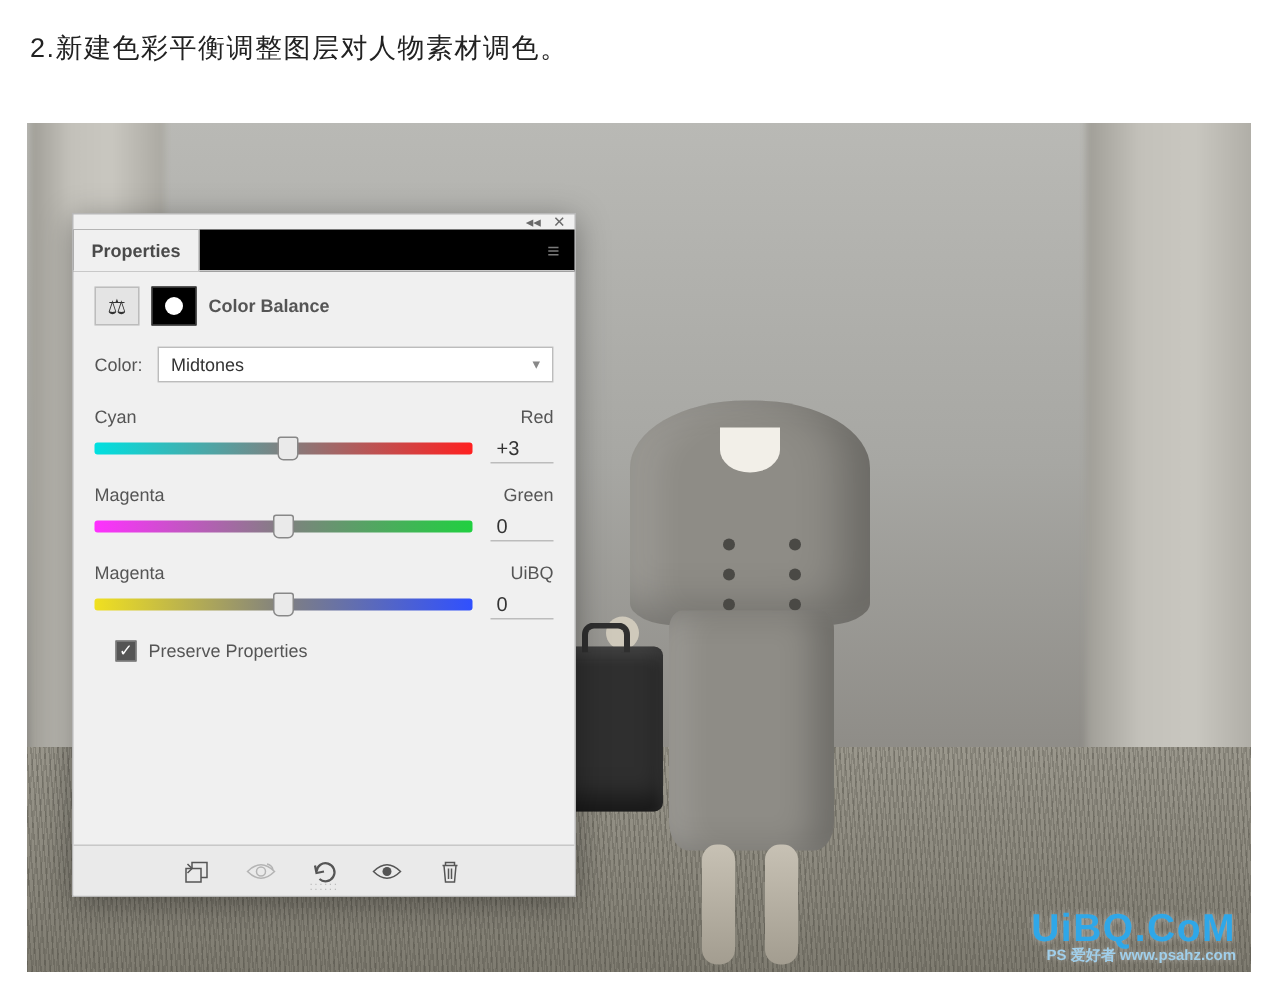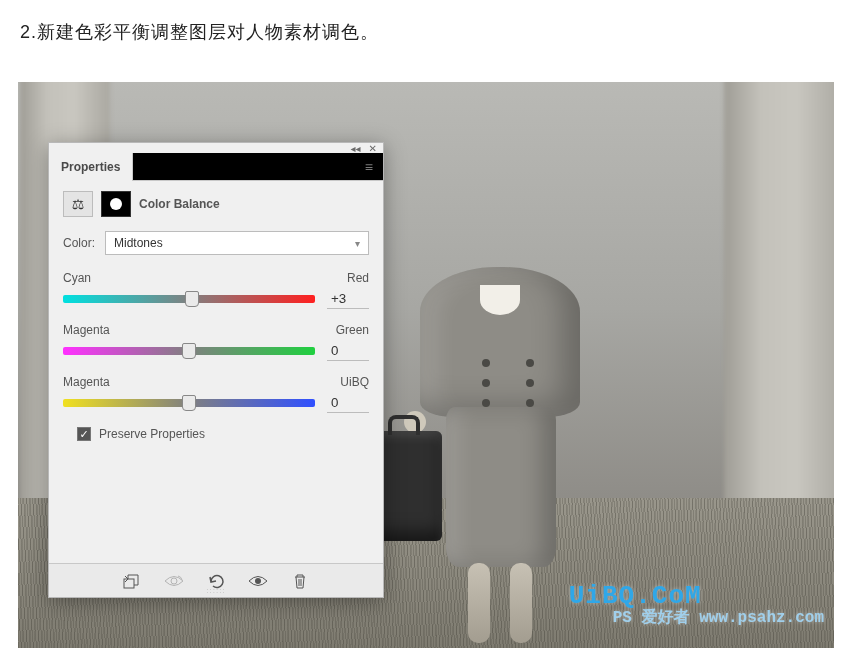--- a/index.html
+++ b/index.html
@@ -113,32 +113,32 @@
     box-shadow: inset 0 6px 10px rgba(255,255,255,.1), inset 0 -10px 16px rgba(0,0,0,.5);
   }
   .briefcase::before{
     content:""; position:absolute; top:-16px; left:28px; width:24px; height:16px;
     border:4px solid #2f2f2f; border-bottom:none; border-radius:8px 8px 0 0;
   }
 
   
   .watermark {
     position:absolute;
-    right:10px; bottom:20px;
-    font-family: Liberation Mono, monospace;
+    right:10px; bottom:4px;
+    font-family: Liberation Sans, sans-serif;
     font-size:26px;
     font-weight:bold;
     color:#2fa7e8;
     letter-spacing:1px;
     text-shadow: 0 0 4px rgba(255,255,255,.4);
     pointer-events:none;
   }
   .watermark .sub {
-    display:block; font-size:16px; color:#a0cfeb; text-align:right;
-    margin-top:-4px; letter-spacing:0;margin-left:44px;
+    display:block; font-size:10px; color:#a0cfeb; text-align:right;
+    margin-top:-4px; letter-spacing:0;
   }
 
   
   .panel {
     position: absolute;
     left: 30px;
     top: 60px;
     width: 336px;
     height: 456px;
     background: #f0f0f0;

